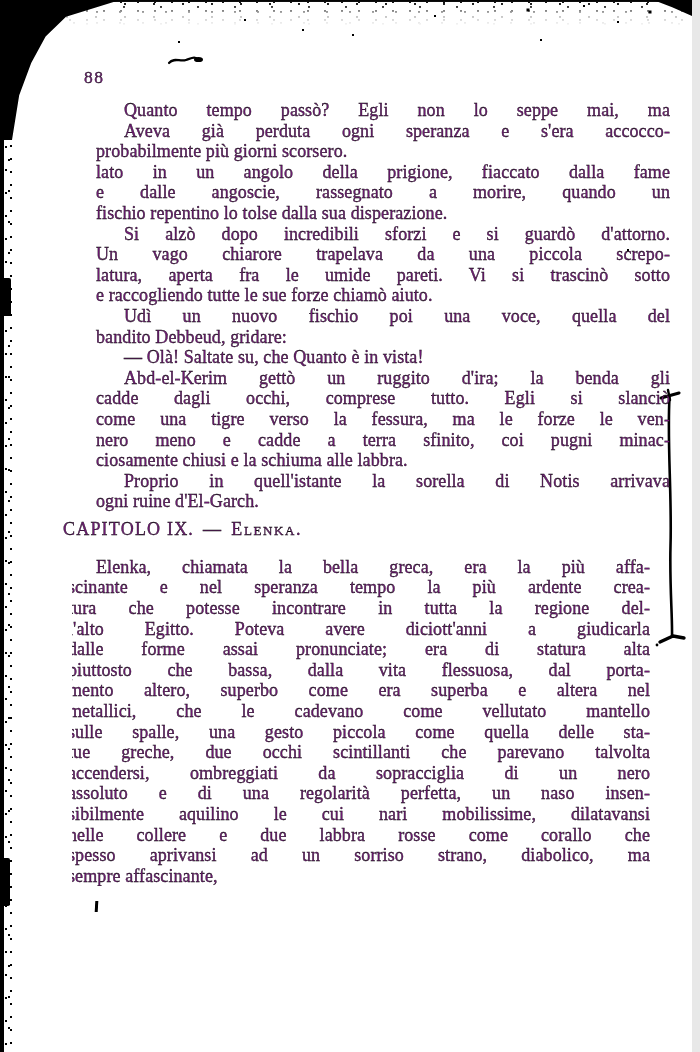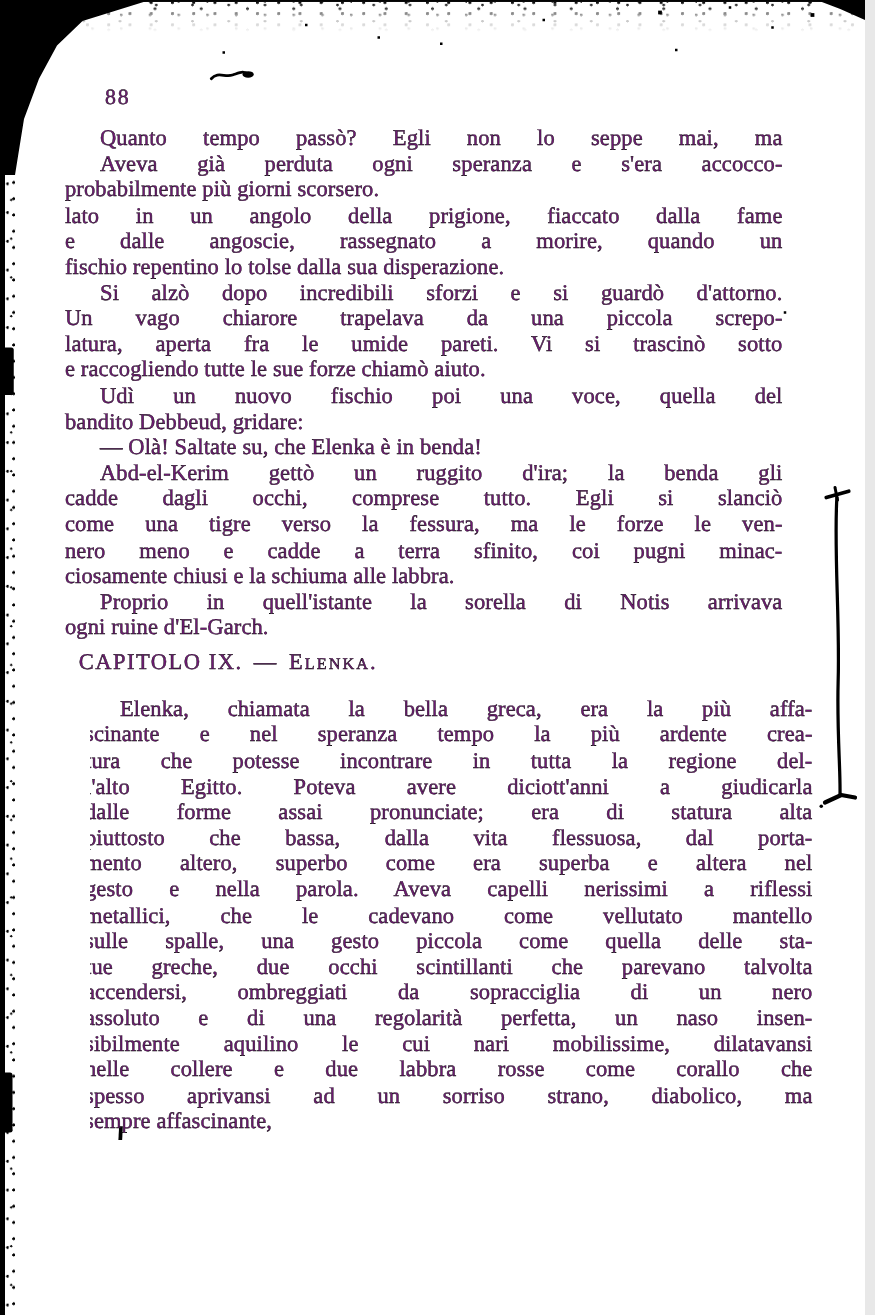--- a/index.html
+++ b/index.html
@@ -8,21 +8,21 @@
     position:relative;width:692px;height:1052px;background:#ffffff;
     overflow:hidden;color:#701a75;
     font-family:"Liberation Serif","DejaVu Serif",serif;
     -webkit-text-stroke:0.35px #0a0a0a;
   }
   
   .pageno{
     position:absolute;left:84px;top:67px;font-size:17.5px;letter-spacing:1.5px;
   }
   .text-block{position:absolute;top:100px;left:0;width:700px;}
-  .section1{margin-left:52px;width:574px;}
+  .section1{margin-left:96px;width:574px;}
   .line{
     font-size:18px;line-height:20.6px;letter-spacing:0.1px;
     text-align:justify;text-align-last:justify;
   }
   .line.last{text-align:left;text-align-last:left;}
   .line.indent{text-indent:28px;}
   .heading{
     margin:7px 0 17px 63px;width:574px;
     font-size:18px;line-height:21px;font-weight:normal;letter-spacing:1.2px;
   }
@@ -113,21 +113,21 @@
         <div class="line last">probabilmente più giorni scorsero.</div>
         <div class="line">lato in un angolo della prigione, fiaccato dalla fame</div>
         <div class="line">e dalle angoscie, rassegnato a morire, quando un</div>
         <div class="line last">fischio repentino lo tolse dalla sua disperazione.</div>
         <div class="line indent">Si alzò dopo incredibili sforzi e si guardò d'attorno.</div>
         <div class="line">Un vago chiarore trapelava da una piccola screpo-</div>
         <div class="line">latura, aperta fra le umide pareti. Vi si trascinò sotto</div>
         <div class="line last">e raccogliendo tutte le sue forze chiamò aiuto.</div>
         <div class="line indent">Udì un nuovo fischio poi una voce, quella del</div>
         <div class="line last">bandito Debbeud, gridare:</div>
-        <div class="line indent last">— Olà! Saltate su, che Elenka è in benda!</div>
+        <div class="line indent last">— Olà! Saltate su, che Quanto è in vista!</div>
         <div class="line indent">Abd-el-Kerim gettò un ruggito d'ira; la benda gli</div>
         <div class="line">cadde dagli occhi, comprese tutto. Egli si slanciò</div>
         <div class="line">come una tigre verso la fessura, ma le forze le ven-</div>
         <div class="line">nero meno e cadde a terra sfinito, coi pugni minac-</div>
         <div class="line last">ciosamente chiusi e la schiuma alle labbra.</div>
         <div class="line indent">Proprio in quell'istante la sorella di Notis arrivava</div>
         <div class="line last">ogni ruine d'El-Garch.</div>
       </section>
 
     <h2 class="heading">
@@ -136,21 +136,20 @@
 
     <section class="clipwrap" id="block2">
       <div class="shift">
           <div class="line indent">Elenka, chiamata la bella greca, era la più affa-</div>
           <div class="line">scinante e nel speranza tempo la più ardente crea-</div>
           <div class="line">tura che potesse incontrare in tutta la regione del-</div>
           <div class="line">l'alto Egitto. Poteva avere diciott'anni a giudicarla</div>
           <div class="line">dalle forme assai pronunciate; era di statura alta</div>
           <div class="line">piuttosto che bassa, dalla vita flessuosa, dal porta-</div>
           <div class="line">mento altero, superbo come era superba e altera nel</div>
-          <div class="line">gesto e nella parola. Aveva capelli nerissimi a riflessi</div>
           <div class="line">metallici, che le cadevano come vellutato mantello</div>
           <div class="line">sulle spalle, una gesto piccola come quella delle sta-</div>
           <div class="line">tue greche, due occhi scintillanti che parevano talvolta</div>
           <div class="line">accendersi, ombreggiati da sopracciglia di un nero</div>
           <div class="line">assoluto e di una regolarità perfetta, un naso insen-</div>
           <div class="line">sibilmente aquilino le cui nari mobilissime, dilatavansi</div>
           <div class="line">nelle collere e due labbra rosse come corallo che</div>
           <div class="line">spesso aprivansi ad un sorriso strano, diabolico, ma</div>
           <div class="line last">sempre affascinante,</div>
         </div>

